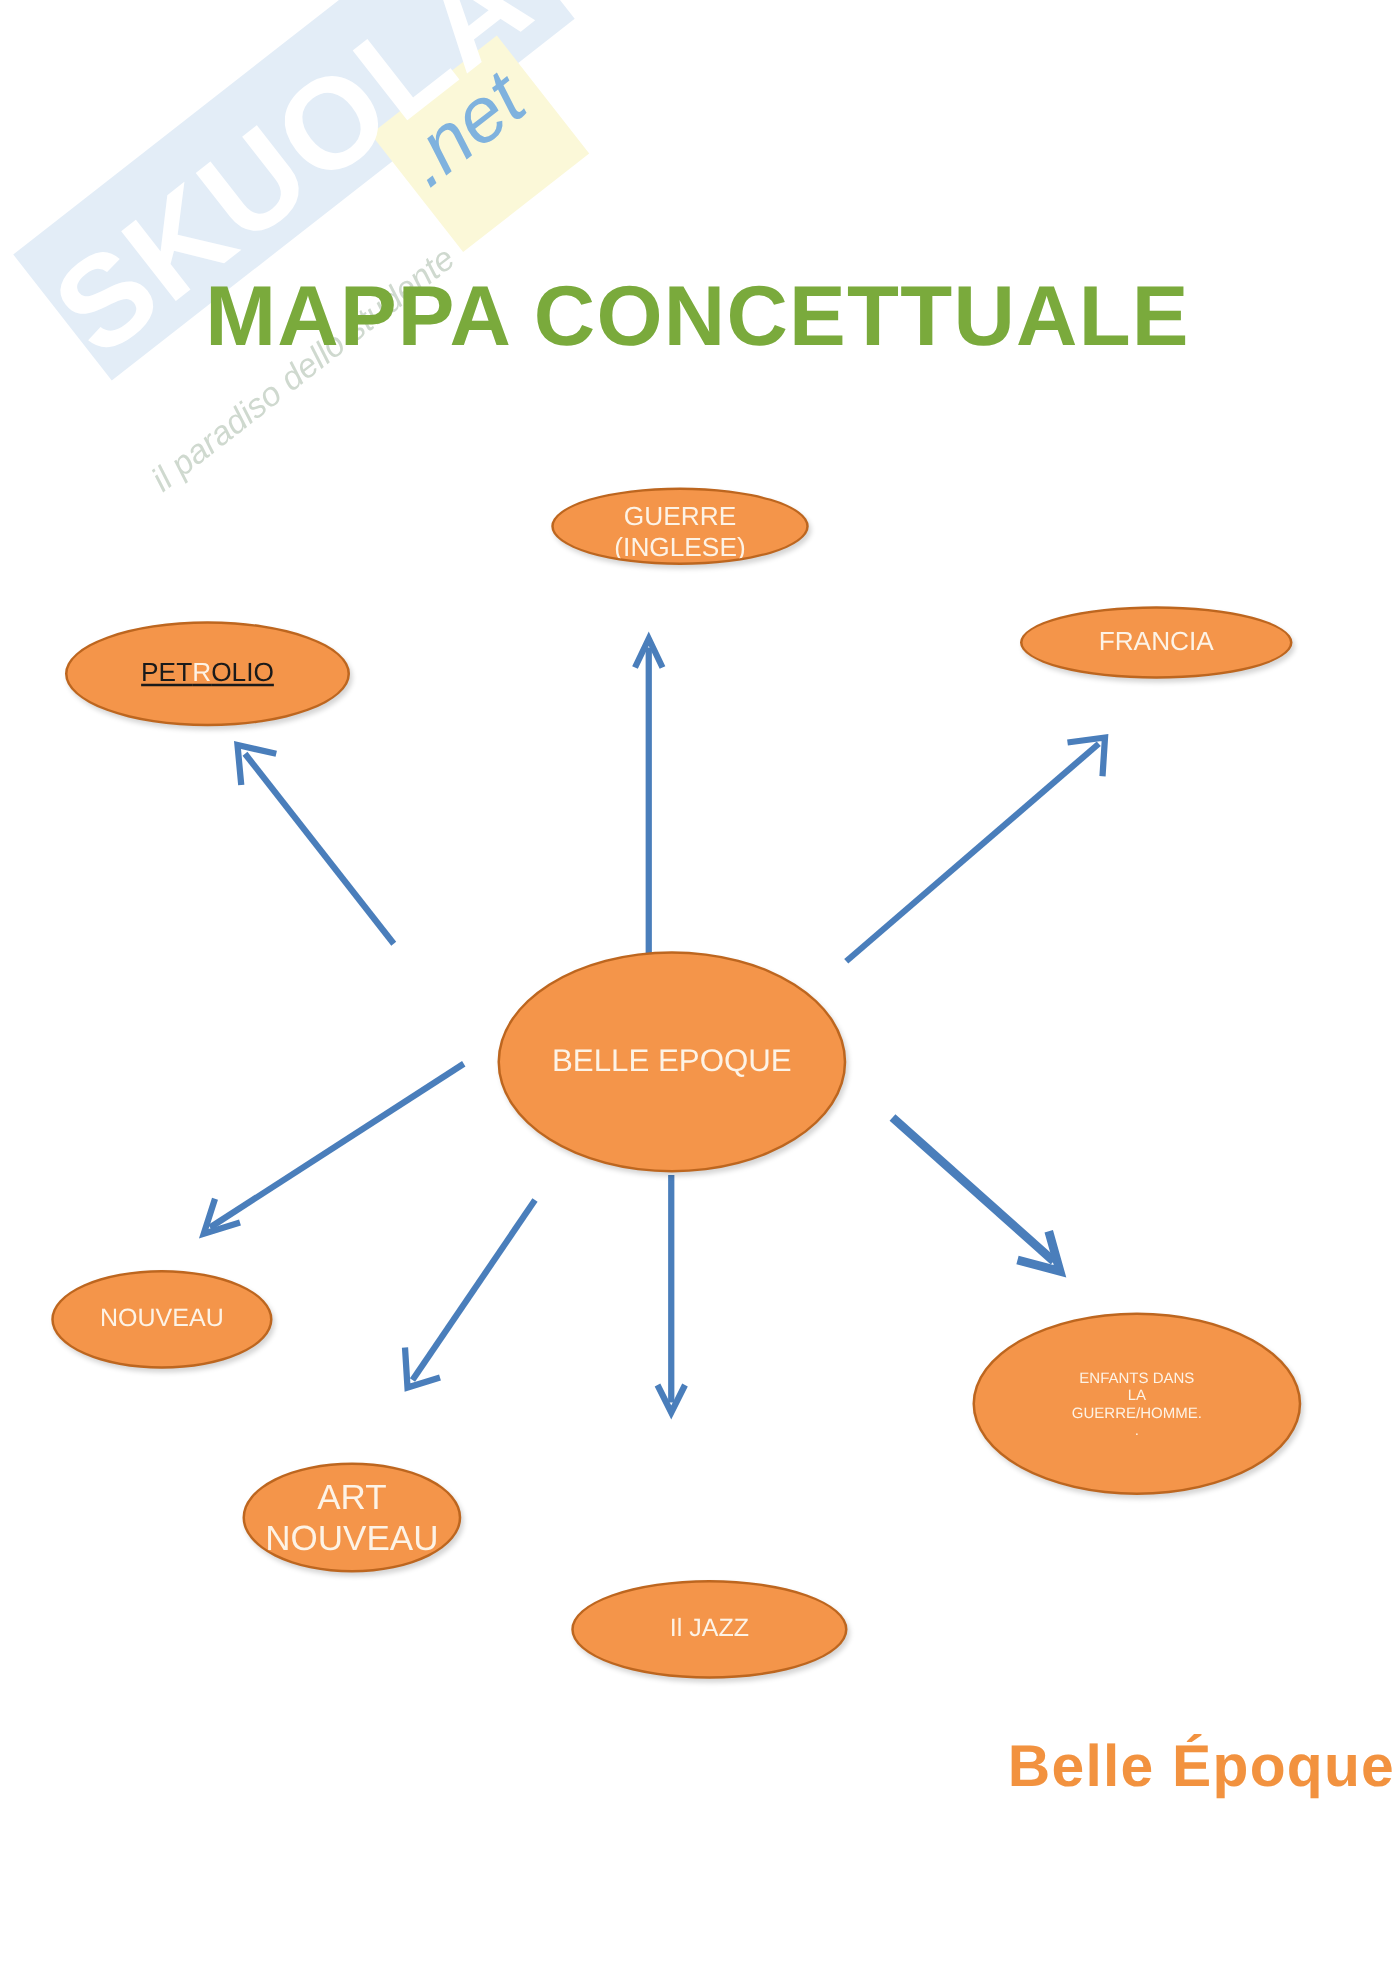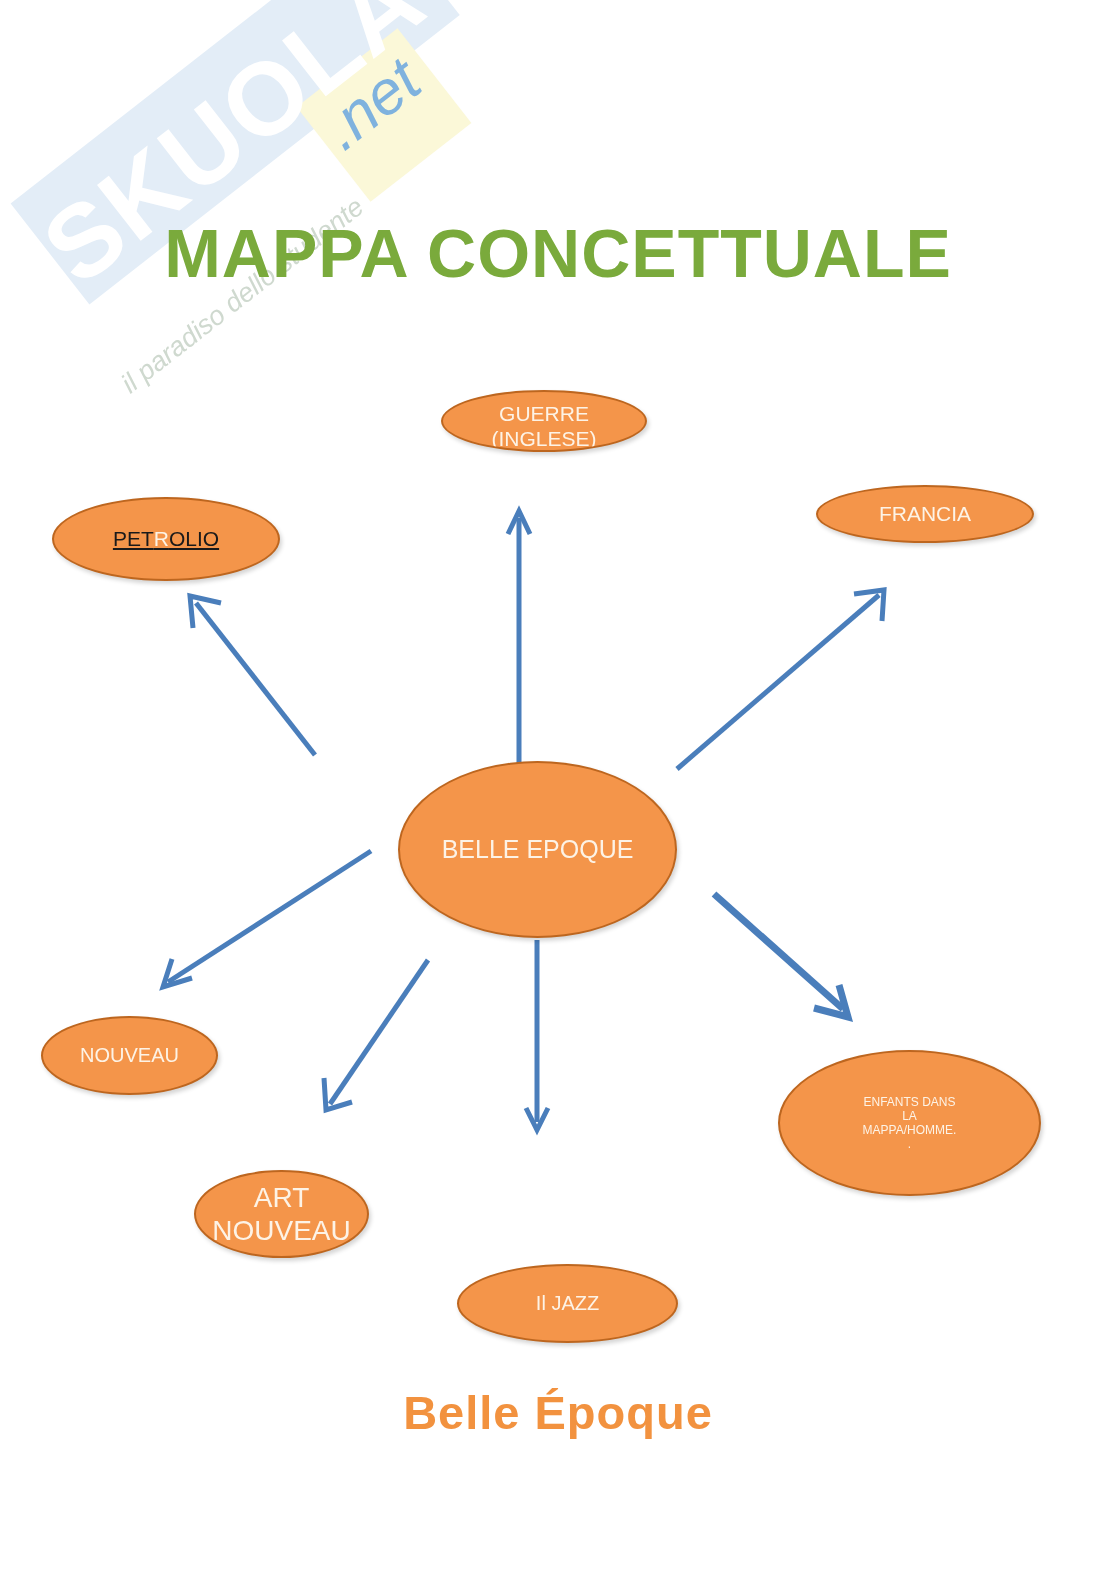--- a/index.html
+++ b/index.html
@@ -95,21 +95,21 @@
     color: #7aaa3c;
     white-space: nowrap;
   }
 
   
   #caption {
     position: absolute;
     left: 0;
     top: 1385px;
     width: 1116px;
-    text-align: center;
+    text-align: right;
     font-size: 47px;
     font-weight: bold;
     letter-spacing: 1px;
     color: #f2923f;
   }
 
   
   #arrows {
     position: absolute;
     left: 0;
@@ -231,20 +231,20 @@
   </div>
 
   <div class="node" style="left:457px; top:1264px; width:221px; height:79px;">
     <div class="label" style="font-size:20px;">Il JAZZ</div>
   </div>
 
   <div class="node" style="left:778px; top:1050px; width:263px; height:146px;">
     <div class="label" style="font-size:12px;">
       <span>ENFANTS DANS</span><br>
       <span>LA</span><br>
-      <span>MAPPA/HOMME.</span><br>
+      <span>GUERRE/HOMME.</span><br>
       <span>.</span>
     </div>
   </div>
 
   <div id="caption">Belle Époque</div>
 
 </div>
 
 </body></html>

